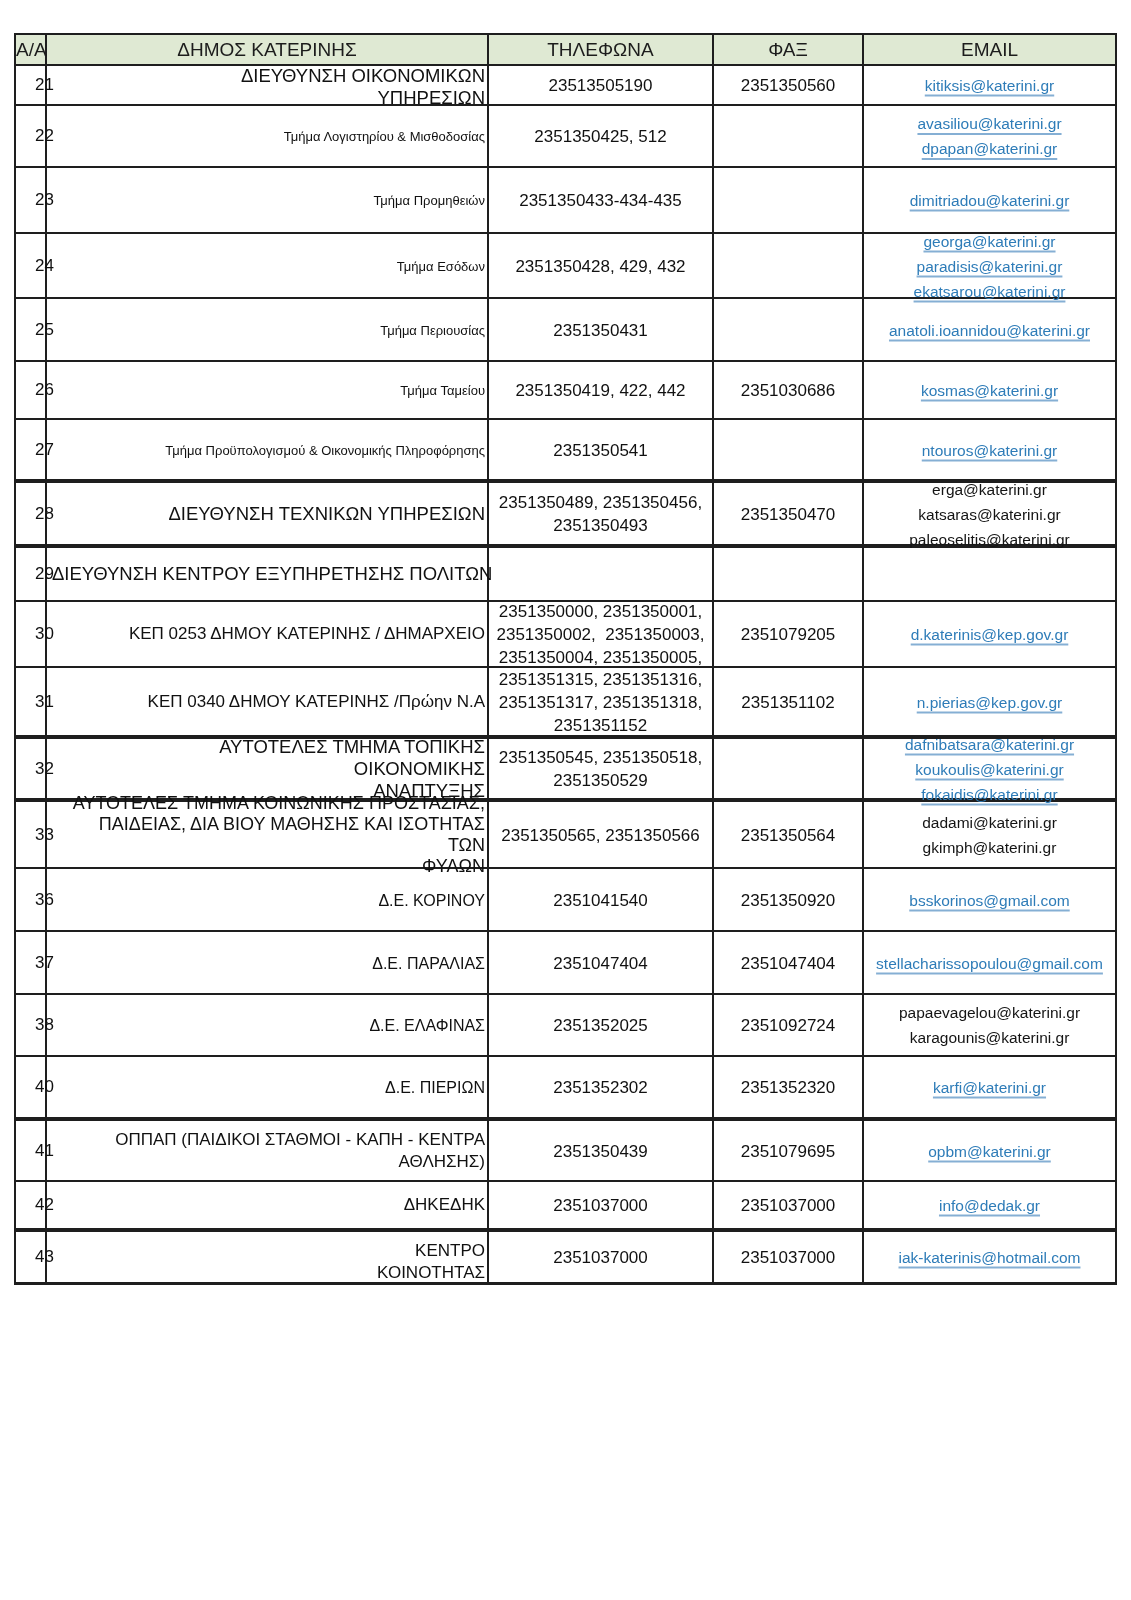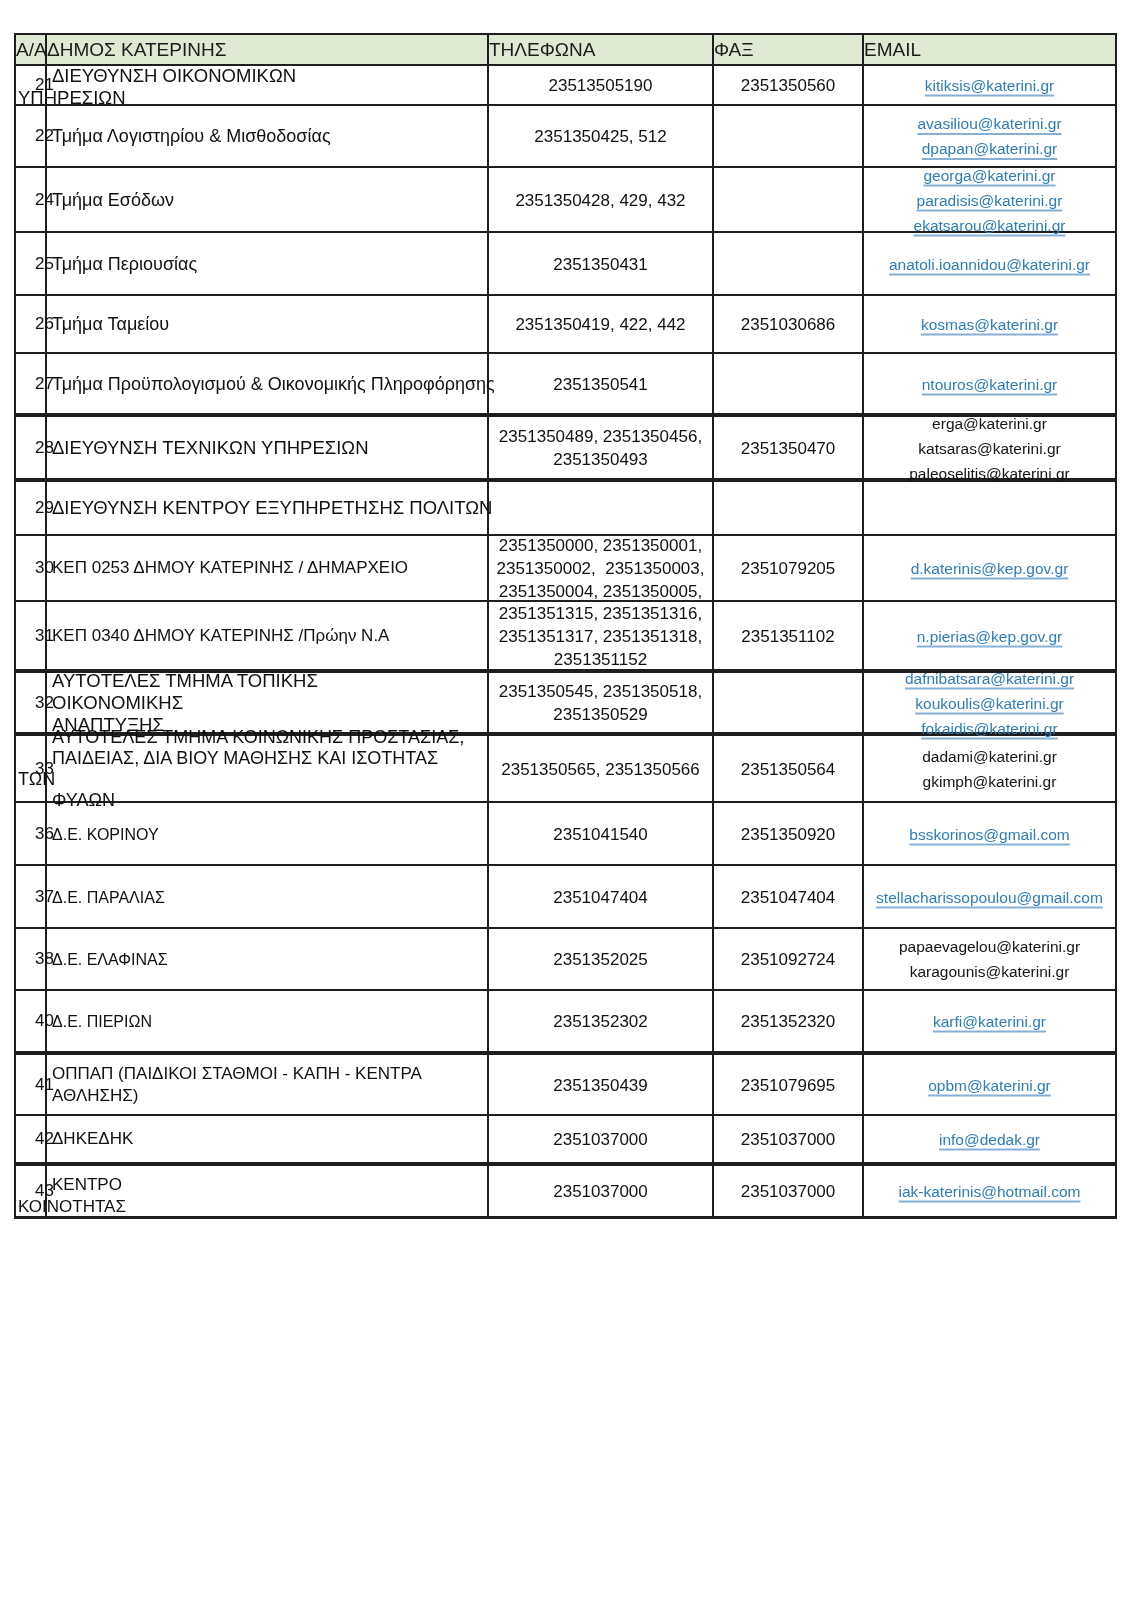--- a/index.html
+++ b/index.html
@@ -9,34 +9,34 @@
     --link:#2e7cb8;--linkline:#85afd4;--hdrbg:#dfe9d3;--border:#1e1e1e;
   }
   table.contacts{
     position:absolute;left:14px;top:33px;width:1101px;
     border-collapse:collapse;table-layout:fixed;
     border:2px solid var(--border);border-bottom-width:3px;
   }
   th,td{border:2px solid var(--border);padding:0;position:relative;}
   thead th{
     background:var(--hdrbg);height:29px;font-weight:normal;font-size:19px;
-    color:#1c1c1c;text-align:left;overflow:visible;white-space:nowrap;
+    color:#1c1c1c;text-align:center;overflow:visible;white-space:nowrap;
   }
   tr.thick td{border-top-width:4px;}
   .cell{position:absolute;top:50%;transform:translateY(-50%);z-index:5;}
   .num{left:12px;right:0;text-align:center;font-size:17px;margin-left:7px;}
-  .name{left:5px;right:2px;text-align:left;}
+  .name{left:5px;right:2px;text-align:right;}
   .name .ln{display:block;}
   .name .out{margin-left:-34px;}
   .name.nw{white-space:nowrap;}
   .fs19{font-size:18.5px;line-height:22px;}
   .fs18{font-size:18px;line-height:21px;}
   .fs17{font-size:17px;line-height:22px;}
   .fs16{font-size:16px;line-height:21px;}
-  .mx{font-size:18px;line-height:21px;}
+  .mx{font-size:13px;line-height:21px;}
   .tel,.fax{left:2px;right:2px;text-align:center;font-size:17px;line-height:23px;white-space:pre-wrap;}
   .mail{left:-26px;right:-26px;text-align:center;font-size:15.5px;}
   .eline{line-height:25px;white-space:nowrap;}
   a.lnk{
     color:var(--link);text-decoration:underline;
     text-decoration-color:var(--linkline);text-decoration-thickness:1.5px;
     text-underline-offset:4px;cursor:pointer;
   }
   span.pln{color:#141414;}
 </style>
@@ -98,20 +98,41 @@
         <td>
           <div class="cell fax"></div>
         </td>
         <td>
           <div class="cell mail">
             <div class="eline"><a class="lnk" href="#">avasiliou@katerini.gr</a></div>
             <div class="eline"><a class="lnk" href="#">dpapan@katerini.gr</a></div>
           </div>
         </td>
       </tr>
+      <tr style="height: 66px;">
+        <td>
+          <div class="cell num">23</div>
+        </td>
+        <td>
+          <div class="cell name mx">
+            <span class="ln">Τμήμα Προμηθειών</span>
+          </div>
+        </td>
+        <td>
+          <div class="cell tel">2351350433-434-435</div>
+        </td>
+        <td>
+          <div class="cell fax"></div>
+        </td>
+        <td>
+          <div class="cell mail">
+            <div class="eline"><a class="lnk" href="#">dimitriadou@katerini.gr</a></div>
+          </div>
+        </td>
+      </tr>
       <tr style="height: 65px;">
         <td>
           <div class="cell num">24</div>
         </td>
         <td>
           <div class="cell name mx">
             <span class="ln">Τμήμα Εσόδων</span>
           </div>
         </td>
         <td>

